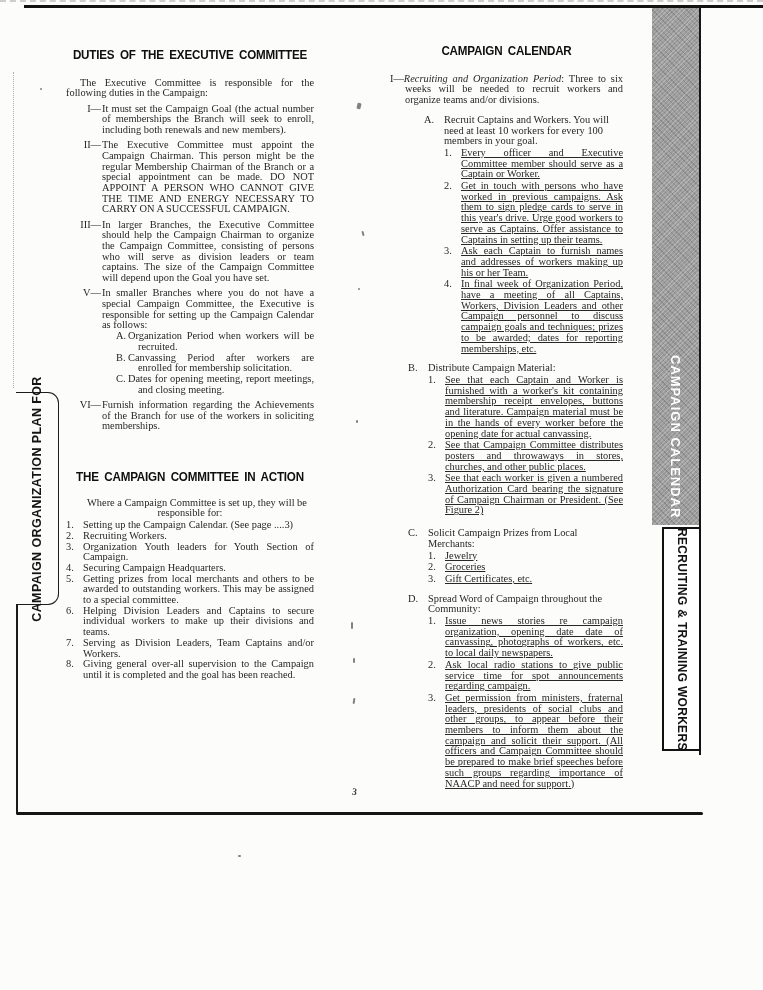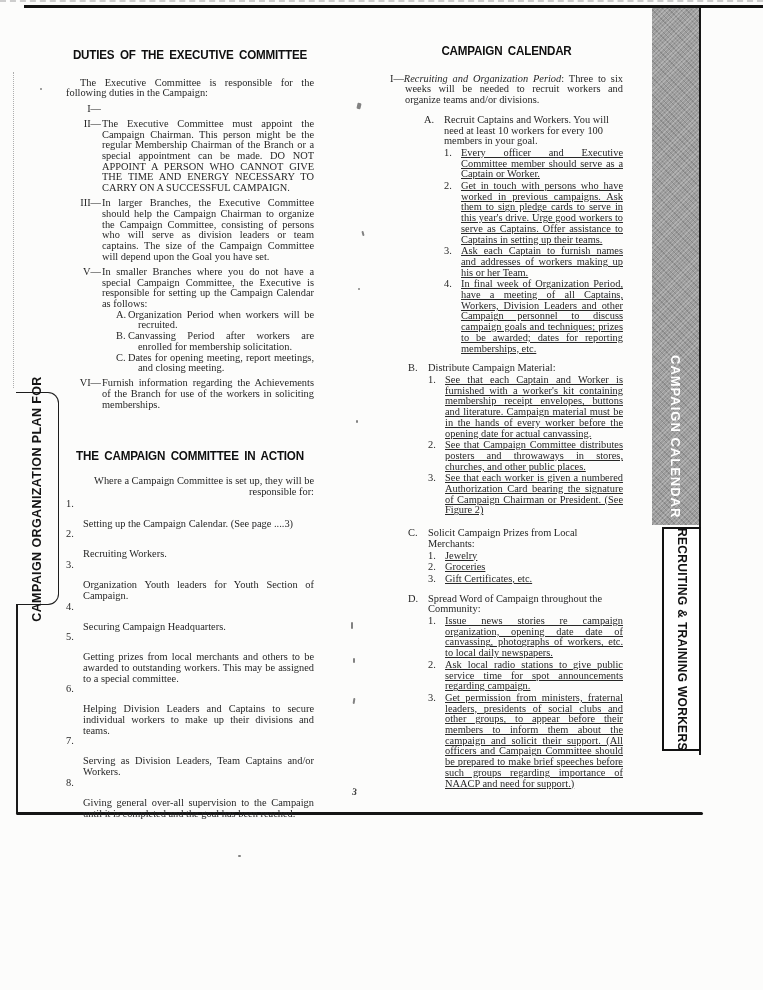--- a/index.html
+++ b/index.html
@@ -58,34 +58,34 @@
   .col-left  { left:66px; top:50px; width:248px; }
   .col-right { left:390px; top:46px; width:233px; }
   .head {
     font-family:"Liberation Sans", sans-serif; font-weight:700;
     font-size:12px; letter-spacing:-.2px; word-spacing:2.5px;
     text-align:center; color:#0f0f0f; transform:scaleX(.97);
   }
   .head-gap1 { margin-bottom:17px; }
   .head2 { margin-top:40px; margin-bottom:15px; }
   .para-indent { text-indent:14px; text-align:justify; }
-  .intro-plain { text-align:right; }
+  .intro-plain { text-align:center; }
   
   .ritem { display:flex; margin-top:4.5px; }
   .rnum  { width:35px; flex:none; text-align:right; white-space:nowrap; }
   .rbody { flex:1; text-align:justify; margin-left:1px; }
   .vsubs { margin-top:1px; }
   .vsub  { display:flex; }
   .vsub-label { width:12px; flex:none; margin-left:14px; }
   .vsub-body  { flex:1; text-align:justify; padding-left:10px; text-indent:-10px; }
   
   .nlist { margin-top:1px; }
   .nitem { display:flex; }
   .n-num  { width:17px; flex:none; }
-  .n-body { flex:1; text-align:justify;margin-top:20px; }
+  .n-body { flex:1; text-align:justify; }
   
   .i-para { padding-left:15px; text-indent:-15px; text-align:justify; }
   .sec { display:flex; margin-top:9px; }
   .sec-a   { margin-left:34px; }
   .sec-bcd { margin-left:18px; }
   .sec-label { width:20px; flex:none; }
   .sec-body  { flex:1; }
   .sec-intro { text-align:justify;margin-top:40px; }
   .sitem { display:flex; margin-top:1px; }
   .s-num  { width:17px; flex:none; }
@@ -120,20 +120,21 @@
 
   <div class="col col-left">
 
     <div class="head head-gap1">DUTIES OF THE EXECUTIVE COMMITTEE</div>
 
     <div class="para-indent">The Executive Committee is responsible for the following duties in the Campaign:</div>
 
     <div>
       <div class="ritem">
         <span class="rnum">I—</span>
+        <span class="rbody">It must set the Campaign Goal (the actual number of memberships the Branch will seek to enroll, including both renewals and new members).</span>
       </div>
       <div class="ritem">
         <span class="rnum">II—</span>
         <span class="rbody">The Executive Committee must appoint the Campaign Chairman. This person might be the regular Membership Chairman of the Branch or a special appointment can be made. DO NOT APPOINT A PERSON WHO CANNOT GIVE THE TIME AND ENERGY NECESSARY TO CARRY ON A SUCCESSFUL CAMPAIGN.</span>
       </div>
       <div class="ritem">
         <span class="rnum">III—</span>
         <span class="rbody">In larger Branches, the Executive Committee should help the Campaign Chairman to organize the Campaign Committee, consisting of persons who will serve as division leaders or team captains. The size of the Campaign Committee will depend upon the Goal you have set.</span>
       </div>
       <div class="ritem">

